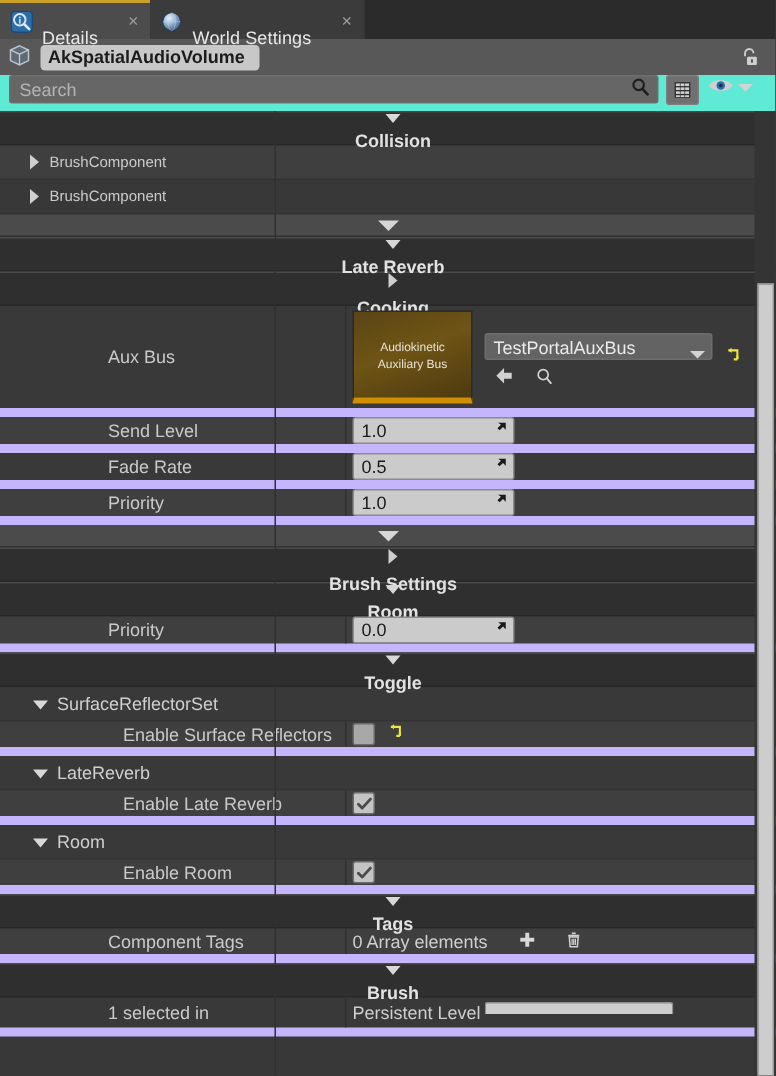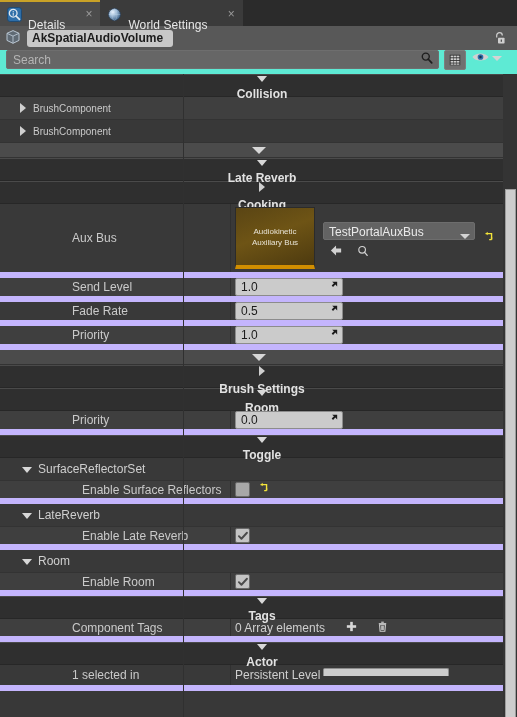--- a/index.html
+++ b/index.html
@@ -593,21 +593,21 @@
           <line x1="5.8" y1="6.2" x2="5.8" y2="10.8" stroke="#d0d0d0" stroke-width="0.9"></line>
           <line x1="7" y1="6.2" x2="7" y2="10.8" stroke="#d0d0d0" stroke-width="0.9"></line>
           <line x1="8.2" y1="6.2" x2="8.2" y2="10.8" stroke="#d0d0d0" stroke-width="0.9"></line>
         </svg>
       </span>
     </div>
   </div>
 
   <div class="cat">
     <span class="expander-open"></span>
-    <span>Actor</span>
+    <span>Brush</span>
   </div>
   <div class="row norm" style="min-height:26px;">
     <div class="row-label">1 selected in</div>
     <div class="row-value" style="flex-direction:row;align-items:flex-start;justify-content:flex-start;padding-top:3px;gap:3px;">
       <span>Persistent Level</span>
       <div style="width:126px;height:8px;background:#cdcdcd;border:1px solid #8e8e8e;border-bottom:none;border-radius:2px 2px 0 0;"></div>
     </div>
   </div>
 
   <div class="vline"></div>

